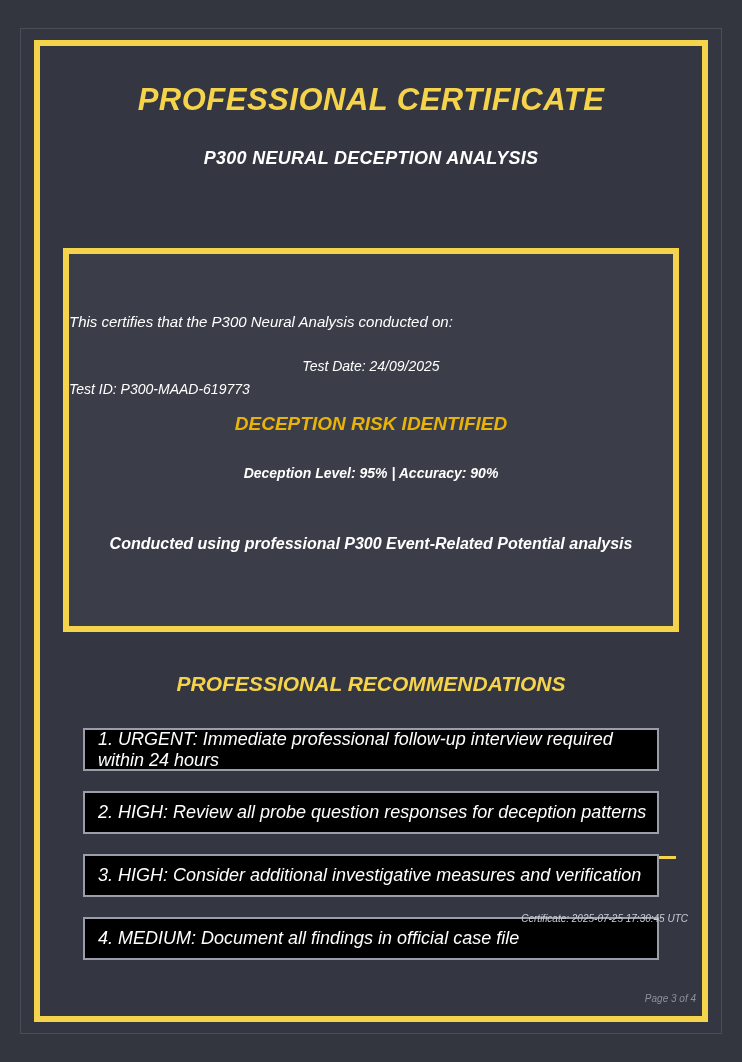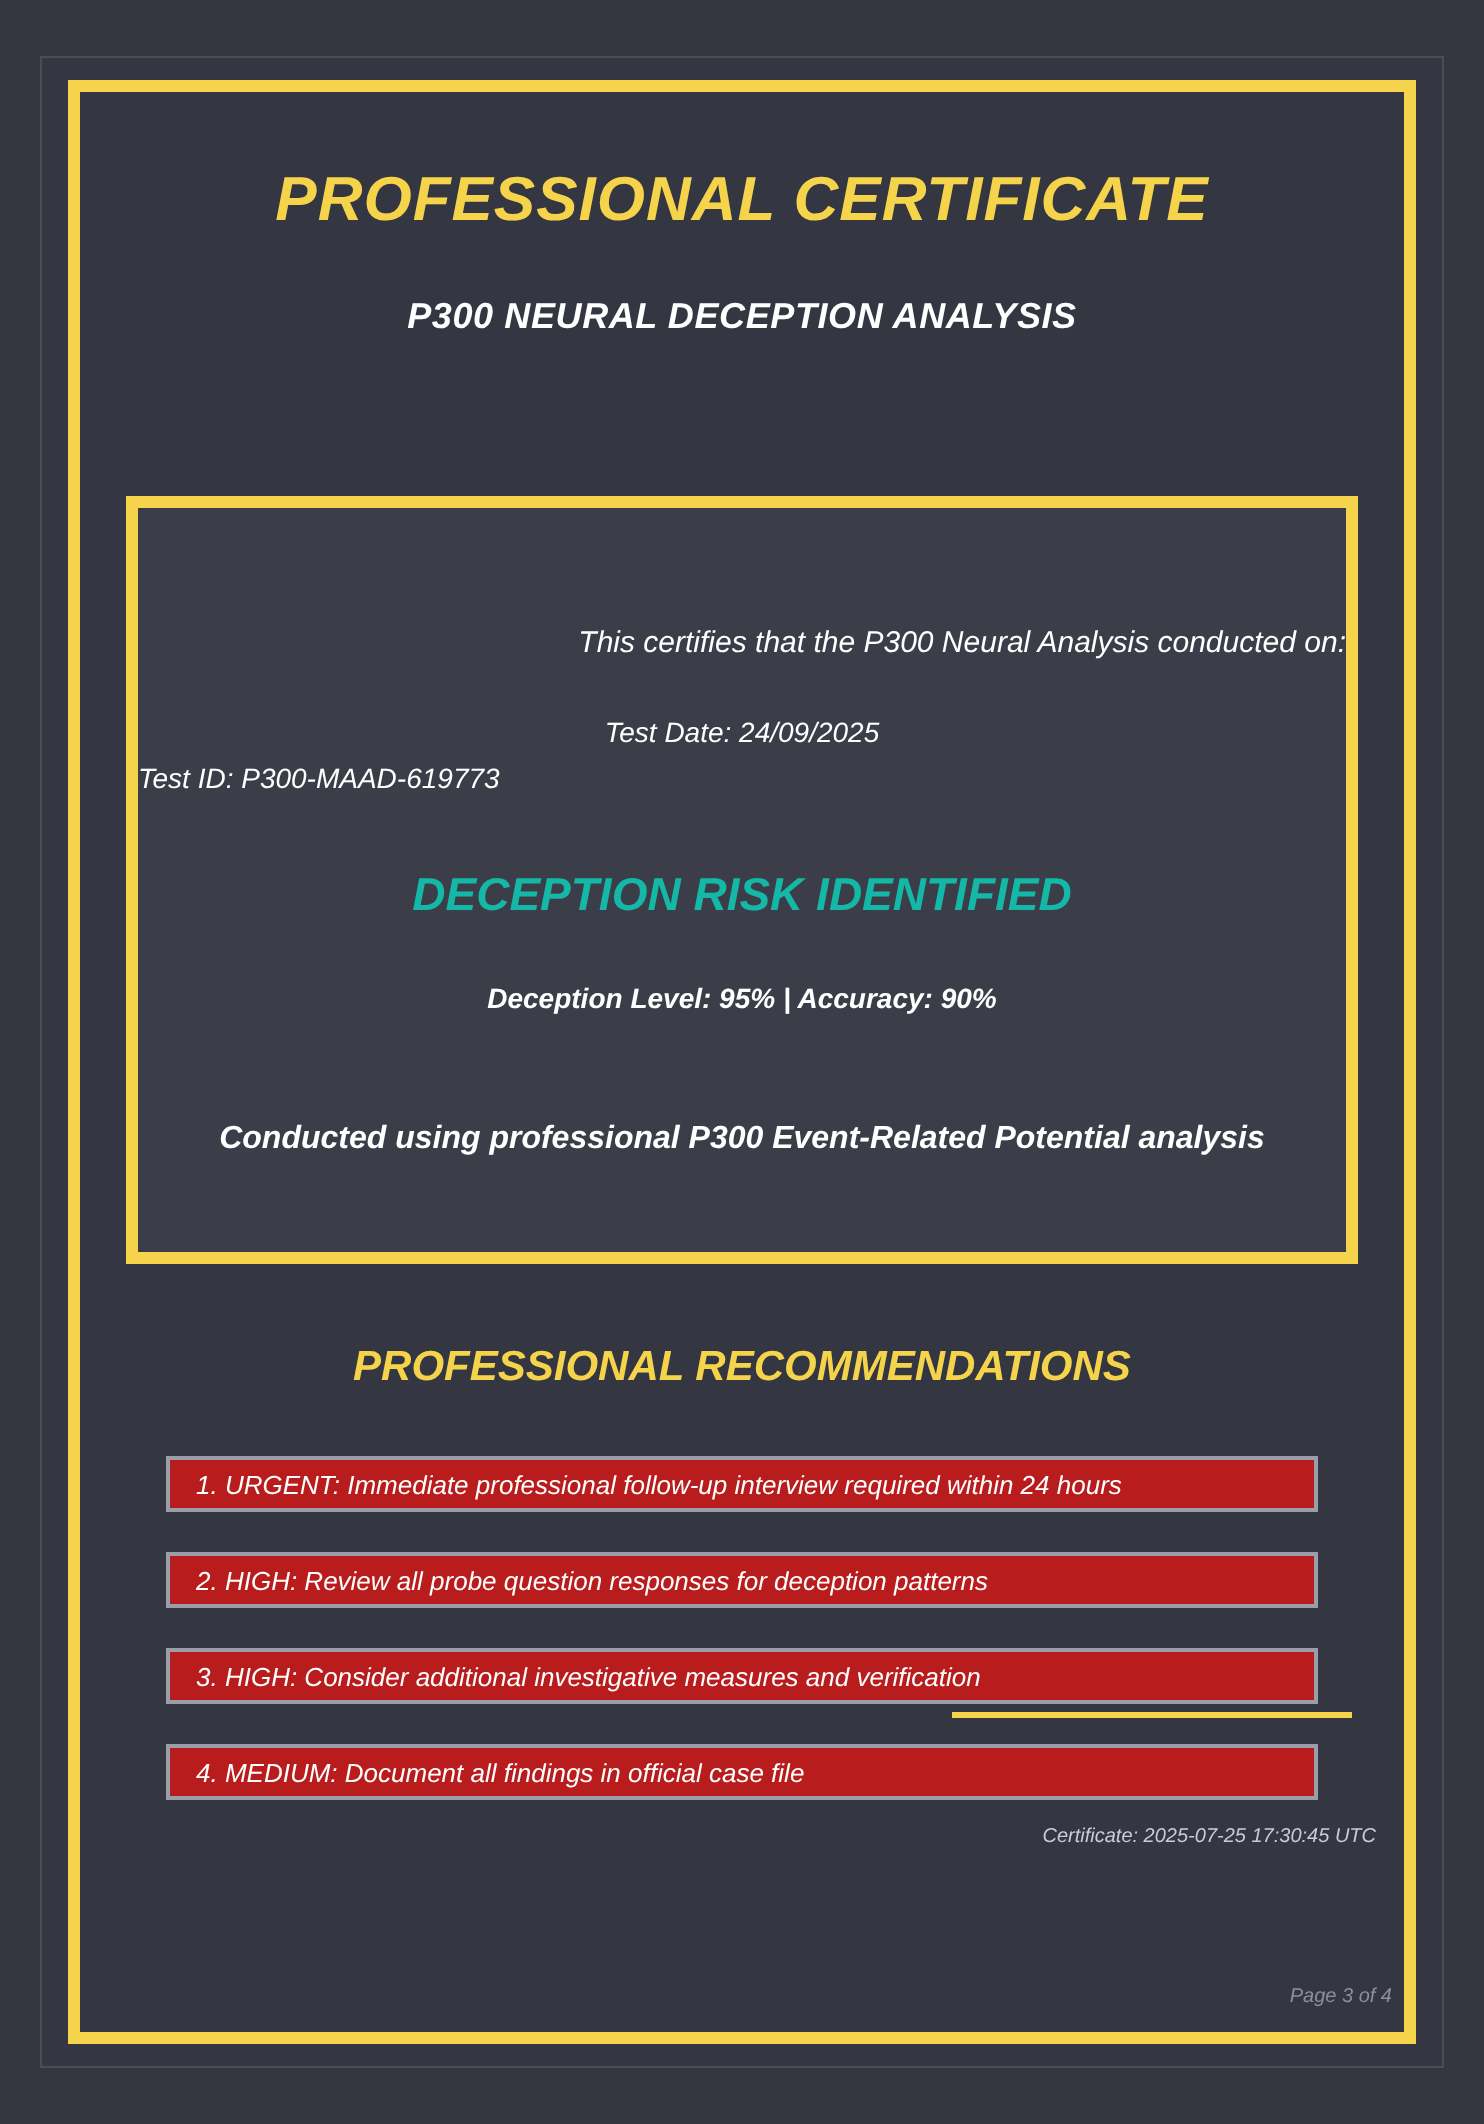--- a/index.html
+++ b/index.html
@@ -73,21 +73,21 @@
     position: absolute;
     left: 17px;
     top: 196px;
     width: 616px;
     height: 384px;
     border: 6px solid #f5d44c;
     background: #3b3e48;
     box-sizing: border-box;
   }
   .certifies-line {
-    text-align: right;
+    text-align: left;
     color: #ffffff;
     font-size: 15px;
     margin-top: 59px;
   }
   .subject-name {
     text-align: center;
     color: #f5d44c;
     font-size: 23px;
     font-weight: bold;
     margin-top: 29px;
@@ -98,24 +98,24 @@
     font-size: 14px;
     margin-top: 28px;
   }
   .meta-line2 {
     color: #ffffff;
     font-size: 14px;
     margin-top: 7px;
   }
   .risk-line {
     text-align: center;
-    color: #14b8a6;
-    font-size: 23px;
-    font-weight: bold;
-    margin-top: 37px;
+    color: #eab308;
+    font-size: 19px;
+    font-weight: bold;
+    margin-top: 16px;
   }
   .levels-line {
     text-align: center;
     color: #ffffff;
     font-size: 14px;
     font-weight: bold;
     margin-top: 30px;
   }
   .conducted-line {
     text-align: center;
@@ -134,26 +134,26 @@
     font-size: 21px;
     font-weight: bold;
   }
   .rec-list {
     position: absolute;
     left: 37px;
     top: 676px;
     width: 576px;
   }
   .rec-item {
-    height: 28px;
+    height: 43px;
     border: 2px solid #9a9daa;
-    background: #b91c1c;
-    box-sizing: border-box;
-    color: #ffffff;
-    font-size: 13px;
+    background: #000000;
+    box-sizing: border-box;
+    color: #ffffff;
+    font-size: 18px;
     display: flex;
     align-items: center;
     padding-left: 13px;
     margin-bottom: 20px;
     position: relative;
   }
   
   .accent-bar {
     position: absolute;
     left: 430px;

